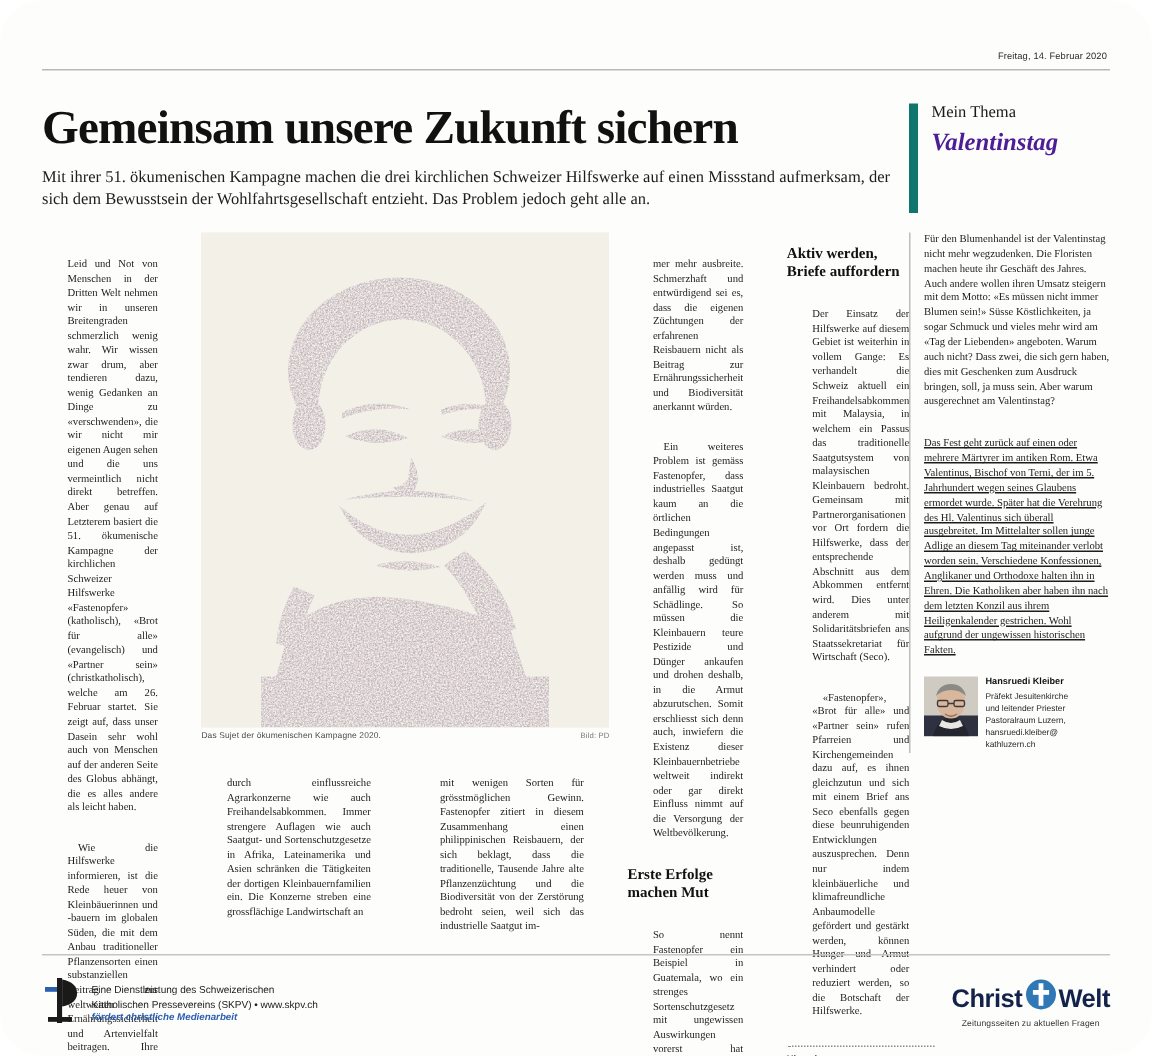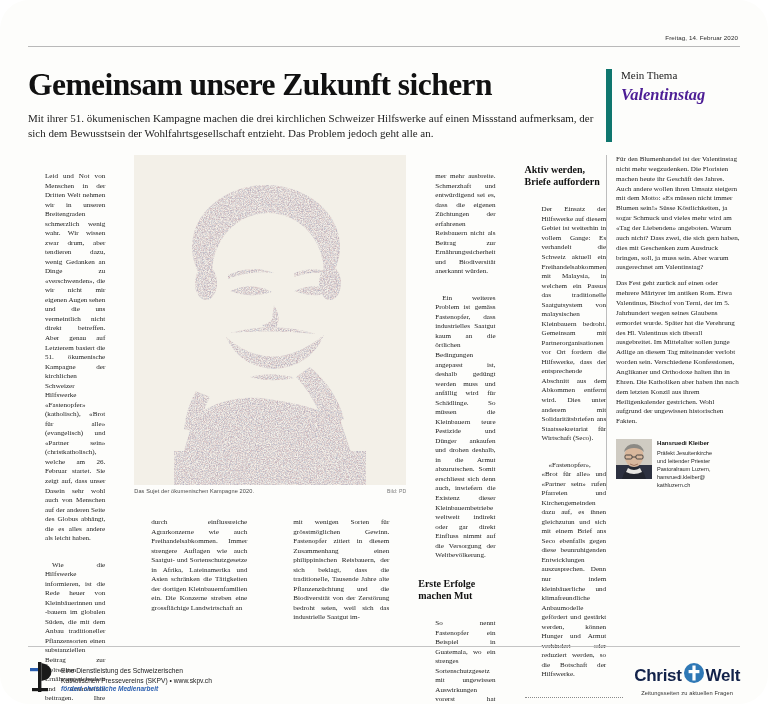--- a/index.html
+++ b/index.html
@@ -200,21 +200,21 @@
 
   
   p.s {
     font-family: "Liberation Serif", serif;
     font-size: 7.1px;
     line-height: 1.39;
     margin: 0;
     text-align: left;
     color: #1c1c1c;
   }
-  p.s + p.s { margin-top: 6px; }
+  p.s + p.s { margin-top: 18px; text-decoration: underline; }
 
   .author-box {
     display: flex;
     margin-top: 12px;
     gap: 5px;
     align-items: flex-start;
   }
   .author-photo {
     width: 36px;
     height: 40px;
@@ -235,21 +235,21 @@
     font-size: 6.1px;
     color: #111;
     margin-bottom: 1px;
   }
 
   
   .footer {
     position: absolute;
     left: 28px;
     right: 28px;
-    bottom: 0;
+    bottom: 10px;
     height: 58px;
     border-top: 1px solid #c4c4c4;
     padding-top: 7px;
     display: flex;
     justify-content: space-between;
     align-items: center;
     box-sizing: border-box;
   }
   .skpv {
     display: flex;

